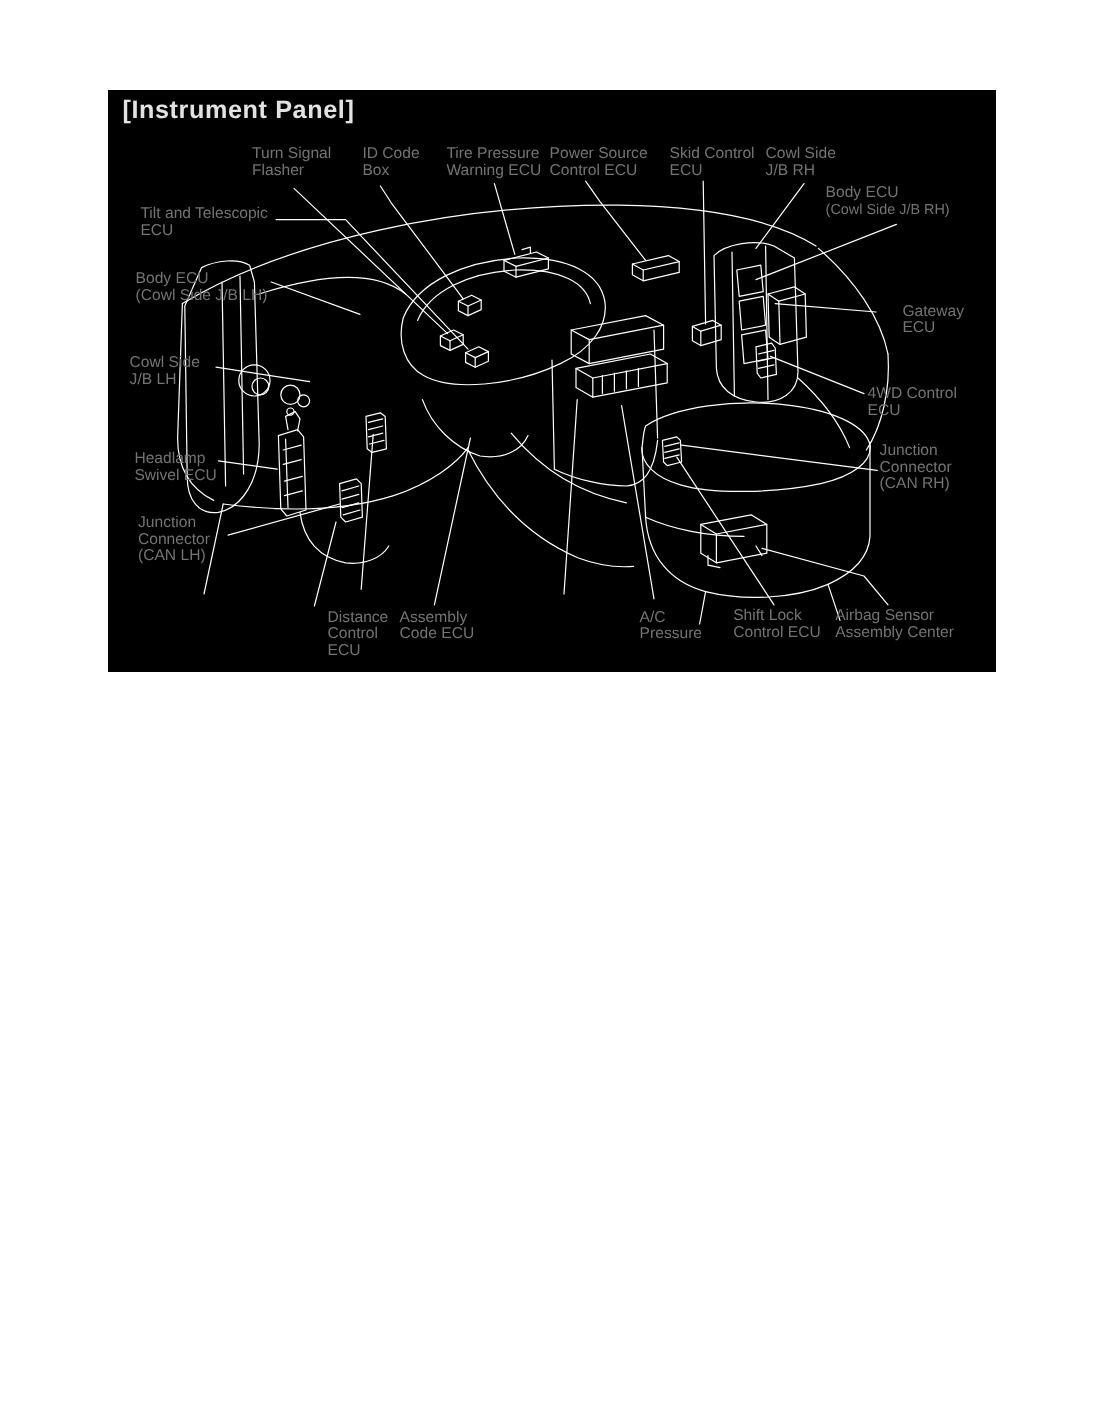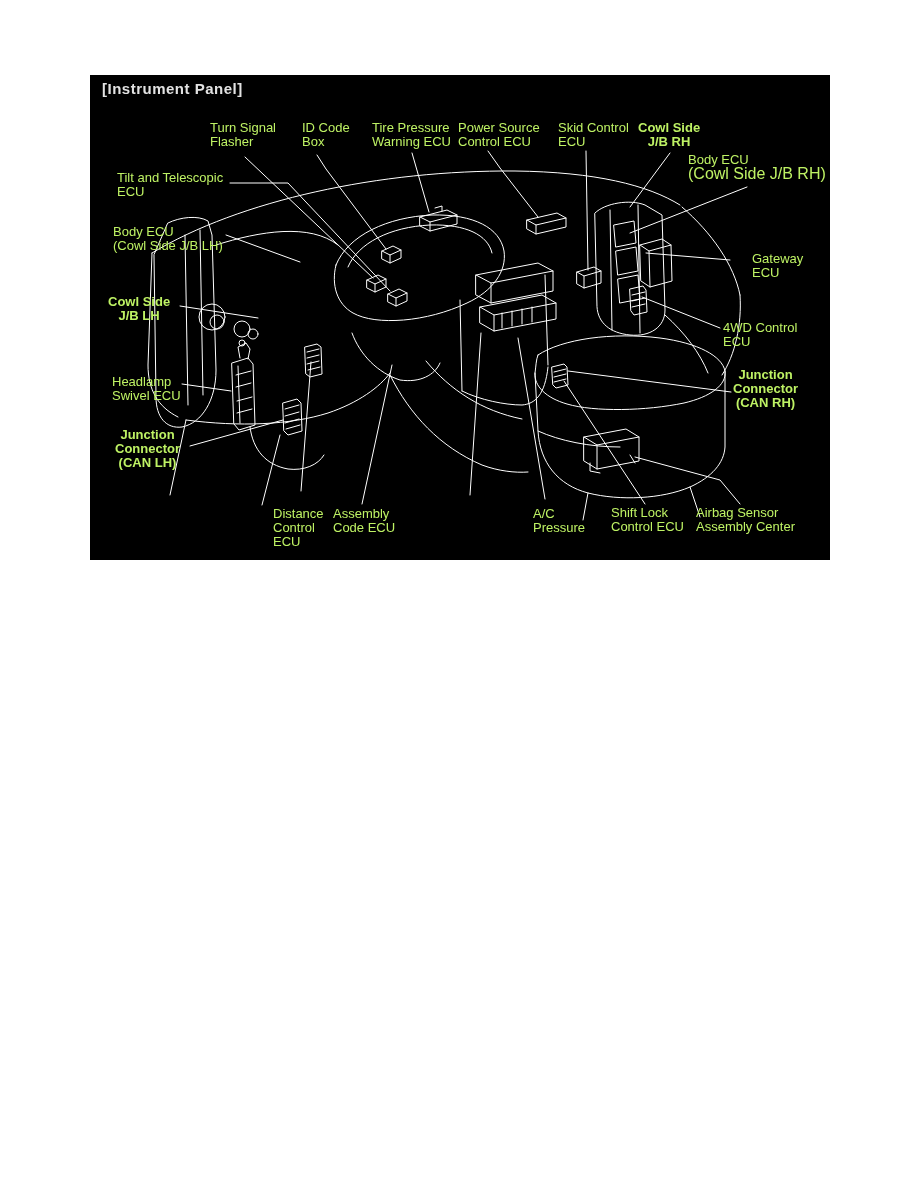--- a/index.html
+++ b/index.html
@@ -29,33 +29,33 @@
   .diagram-panel svg {
     position: absolute;
     left: 0;
     top: 0;
   }
   .diagram-title {
     position: absolute;
     left: 12px;
     top: 5px;
     color: #e2e2e2;
-    font-size: 15px;
+    font-size: 21px;
     font-weight: bold;
     letter-spacing: 0.5px;
     white-space: nowrap;
   }
   .lbl {
     position: absolute;
-    color: #bef264;
+    color: #737373;
     font-size: 13px;
     line-height: 14px;
     white-space: nowrap;
   }
-  .lbl.b { font-weight: bold; text-align: center; }
+  .lbl.b { font-weight: normal; }
 </style>
 </head>
 <body>
 
 <div class="canvas">
   <div class="diagram-panel">
 
     <svg width="740" height="485" viewBox="0 0 740 485" fill="none" stroke="#ffffff" stroke-width="1" stroke-linecap="round" stroke-linejoin="round">
 
       <g>
@@ -254,21 +254,21 @@
       <div>ECU</div>
     </div>
 
     <div class="lbl b" style="left:548px; top:46px">
       <div>Cowl Side</div>
       <div>J/B RH</div>
     </div>
 
     <div class="lbl" style="left:598px; top:78px">
       <div>Body ECU</div>
-      <div style="font-size:16px">(Cowl Side J/B RH)</div>
+      <div style="font-size:12px">(Cowl Side J/B RH)</div>
     </div>
 
     <div class="lbl" style="left:662px; top:177px">
       <div>Gateway</div>
       <div>ECU</div>
     </div>
 
     <div class="lbl" style="left:633px; top:246px">
       <div>4WD Control</div>
       <div>ECU</div>

